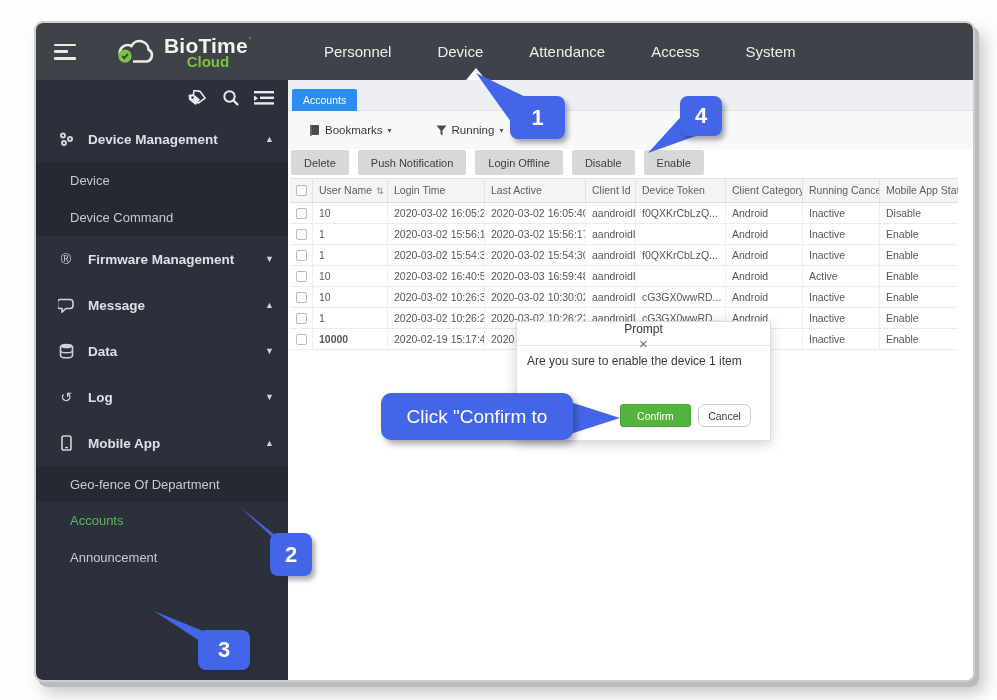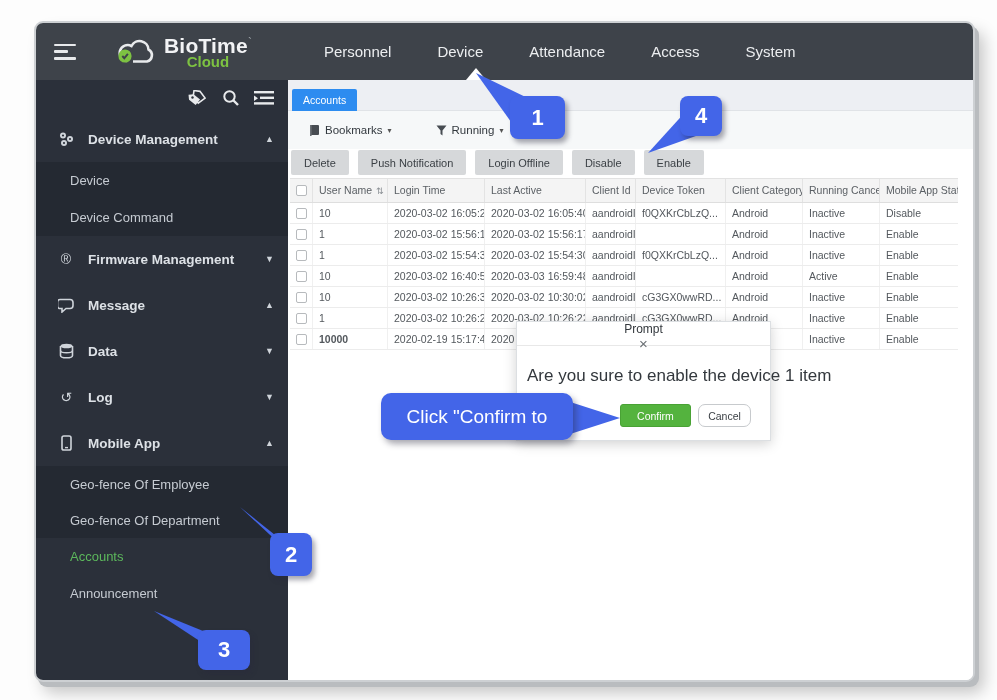--- a/index.html
+++ b/index.html
@@ -57,21 +57,21 @@
     border-right:1px solid #f0f0f0;overflow:hidden;white-space:nowrap;}
   .cbcell{display:flex;align-items:center;justify-content:center;padding-left:0;}
   .cbox{width:11px;height:11px;border:1px solid #b7babd;border-radius:2px;background:#fff;display:inline-block;cursor:pointer;}
   .sort{font-size:9px;color:#8a8f94;margin-left:4px;}
   
   .modal{position:absolute;left:228px;top:241px;width:255px;height:120px;background:#fff;z-index:30;
     border:1px solid #dcdfe2;box-shadow:0 3px 12px rgba(0,0,0,.18);}
   .modal-head{height:24px;border-bottom:1px solid #e8e8e8;display:flex;align-items:center;padding:0 9px;flex-direction:column;}
   .modal-title{flex:1;font-size:12px;color:#33383d;}
   .modal-close{font-size:15px;color:#6a6f74;cursor:pointer;line-height:1;}
-  .modal-msg{position:absolute;left:10px;top:44px;font-size:17px;color:#33383d;white-space:nowrap;}
+  .modal-msg{position:absolute;left:10px;top:32px;font-size:12px;color:#33383d;white-space:nowrap;}
   .btn-confirm{position:absolute;left:103px;top:82px;width:71px;height:23px;background:#54b33e;color:#fff;
     border:1px solid #49a235;border-radius:3px;font-size:10.5px;cursor:pointer;}
   .btn-cancel{position:absolute;left:181px;top:82px;width:53px;height:23px;background:#fff;color:#3a3f44;
     border:1px solid #c7cacd;border-radius:7px;font-size:10.5px;cursor:pointer;}
   
   .tails{position:absolute;inset:0;z-index:40;pointer-events:none;}
   .step{position:absolute;background:#4365e8;color:#fff;border-radius:8px;display:flex;align-items:center;
     justify-content:center;font-size:22px;font-weight:bold;z-index:41;box-shadow:3px 4px 5px rgba(40,40,60,.4);}
   .step1{left:474px;top:73px;width:55px;height:43px;}
   .step2{left:234px;top:510px;width:42px;height:43px;}
@@ -194,23 +194,20 @@
         <svg width="11" height="16" viewBox="0 0 11 16">
             <rect x="1" y="1" width="9" height="14" rx="1.8" fill="none" stroke="#cfd4da" stroke-width="1.6"></rect>
             <line x1="4" y1="12.6" x2="7" y2="12.6" stroke="#cfd4da" stroke-width="1.4"></line>
           </svg>
       </span>
       <span class="sb-label">Mobile App</span>
       <span class="sb-arrow">▲</span>
     </div>
     <div class="sb-subblock">
       <div class="sb-sub" style="height:36px">
-          <span>Geo-fence Of Employee</span>
-        </div>
-      <div class="sb-sub" style="height:36px">
           <span>Geo-fence Of Department</span>
         </div>
     </div>
     <div class="sb-sub active" style="height:37px">
         <span>Accounts</span>
       </div>
     <div class="sb-sub" style="height:37px">
         <span>Announcement</span>
       </div>
   </div>

